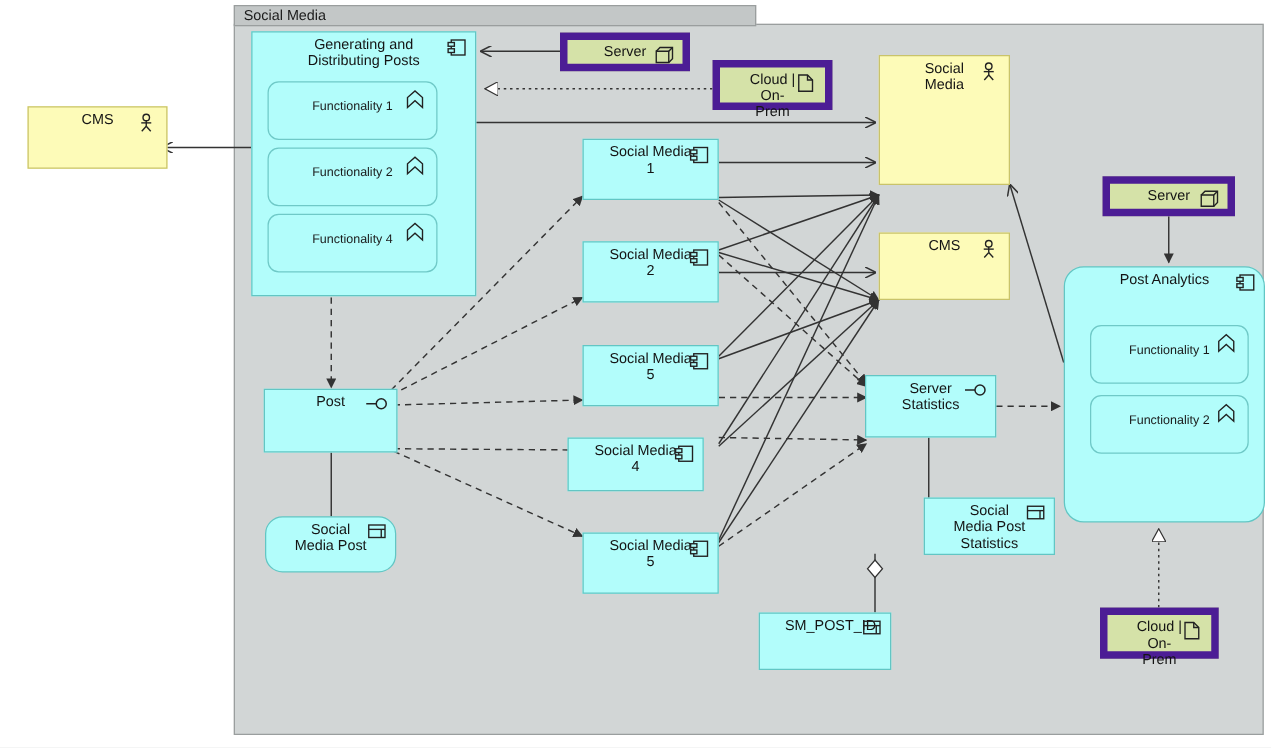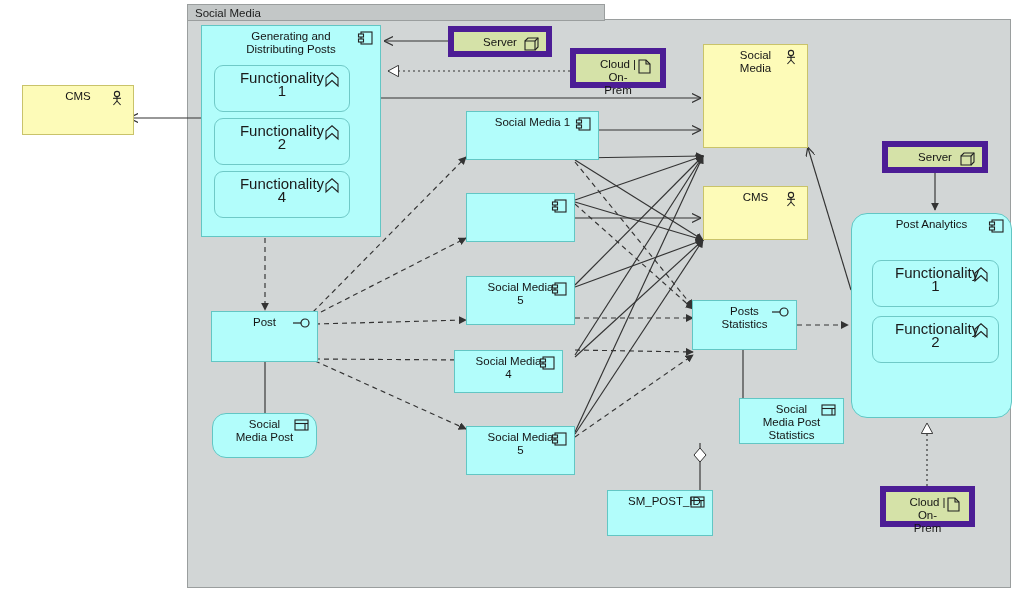--- a/index.html
+++ b/index.html
@@ -27,21 +27,21 @@
   .green{background:#d5e2a8;border:6px solid #4c1d95;}
 
   .icon{position:absolute;right:6px;top:5px;width:16px;height:14px;}
   .icon svg{display:block;overflow:visible;}
 
   
   .func{
     position:absolute;box-sizing:border-box;background:#b2fdfb;
     border:1px solid #6fc9c7;border-radius:9px;
   }
-  .func .flabel{display:block;text-align:center;padding:5px 22px 0 22px;font-size:15px;line-height:13px;}
+  .func .flabel{display:block;text-align:center;padding:5px 22px 0 22px;font-size:10px;line-height:13px;margin-top:8px;}
   .func .icon{right:8px;top:6px;}
 
   .center2{line-height:13px;}
 </style>
 </head>
 <body>
 
 <div id="stage">
 
   <div class="frame" style="left:187px;top:19px;width:824px;height:569px;"></div>
@@ -225,32 +225,33 @@
       <svg width="12" height="15" viewBox="0 0 12 15">
           <circle cx="6" cy="3" r="2.6" fill="none" stroke="#222" stroke-width="1.1"></circle>
           <line x1="6" y1="5.6" x2="6" y2="10" stroke="#222" stroke-width="1.1"></line>
           <line x1="2" y1="7.3" x2="10" y2="7.3" stroke="#222" stroke-width="1.1"></line>
           <line x1="6" y1="10" x2="2.4" y2="14" stroke="#222" stroke-width="1.1"></line>
           <line x1="6" y1="10" x2="9.6" y2="14" stroke="#222" stroke-width="1.1"></line>
         </svg>
     </span>
   </div>
 
-  <div class="node cyan" style="left:466px;top:111px;width:133px;height:49px;">
+  <div class="node cyan" style="left:466px;top:111px;width:109px;height:49px;">
     <span class="hdr">Social Media 1</span>
     <span class="icon">
       <svg width="15" height="14" viewBox="0 0 15 14">
           <rect x="3" y="1" width="11" height="12" fill="none" stroke="#222" stroke-width="1.1"></rect>
           <rect x="0.5" y="3" width="5" height="3" fill="#b2fdfb" stroke="#222" stroke-width="1.1"></rect>
           <rect x="0.5" y="8" width="5" height="3" fill="#b2fdfb" stroke="#222" stroke-width="1.1"></rect>
         </svg>
     </span>
   </div>
 
   <div class="node cyan" style="left:466px;top:193px;width:109px;height:49px;">
+    <span class="hdr">Social Media 2</span>
     <span class="icon">
       <svg width="15" height="14" viewBox="0 0 15 14">
           <rect x="3" y="1" width="11" height="12" fill="none" stroke="#222" stroke-width="1.1"></rect>
           <rect x="0.5" y="3" width="5" height="3" fill="#b2fdfb" stroke="#222" stroke-width="1.1"></rect>
           <rect x="0.5" y="8" width="5" height="3" fill="#b2fdfb" stroke="#222" stroke-width="1.1"></rect>
         </svg>
     </span>
   </div>
 
   <div class="node cyan" style="left:466px;top:276px;width:109px;height:49px;">
@@ -301,21 +302,21 @@
     <span class="icon">
       <svg width="15" height="13" viewBox="0 0 15 13">
           <rect x="1" y="1" width="13" height="10" fill="none" stroke="#222" stroke-width="1.1"></rect>
           <line x1="1" y1="4.5" x2="14" y2="4.5" stroke="#222" stroke-width="1.1"></line>
           <line x1="11" y1="4.5" x2="11" y2="11" stroke="#222" stroke-width="1.1"></line>
         </svg>
     </span>
   </div>
 
   <div class="node cyan" style="left:692px;top:300px;width:105px;height:50px;">
-    <span class="hdr center2">Posts Statistics</span>
+    <span class="hdr center2">Server Statistics</span>
     <span class="icon" style="right:4px;top:5px;width:20px;">
       <svg width="20" height="12" viewBox="0 0 20 12">
           <line x1="0" y1="6" x2="8" y2="6" stroke="#222" stroke-width="1.2"></line>
           <circle cx="12" cy="6" r="4" fill="none" stroke="#222" stroke-width="1.2"></circle>
         </svg>
     </span>
   </div>
 
   <div class="node cyan" style="left:692px;top:398px;width:105px;height:46px;margin-left:47px;">
     <span class="hdr center2">Social Media Post Statistics</span>

